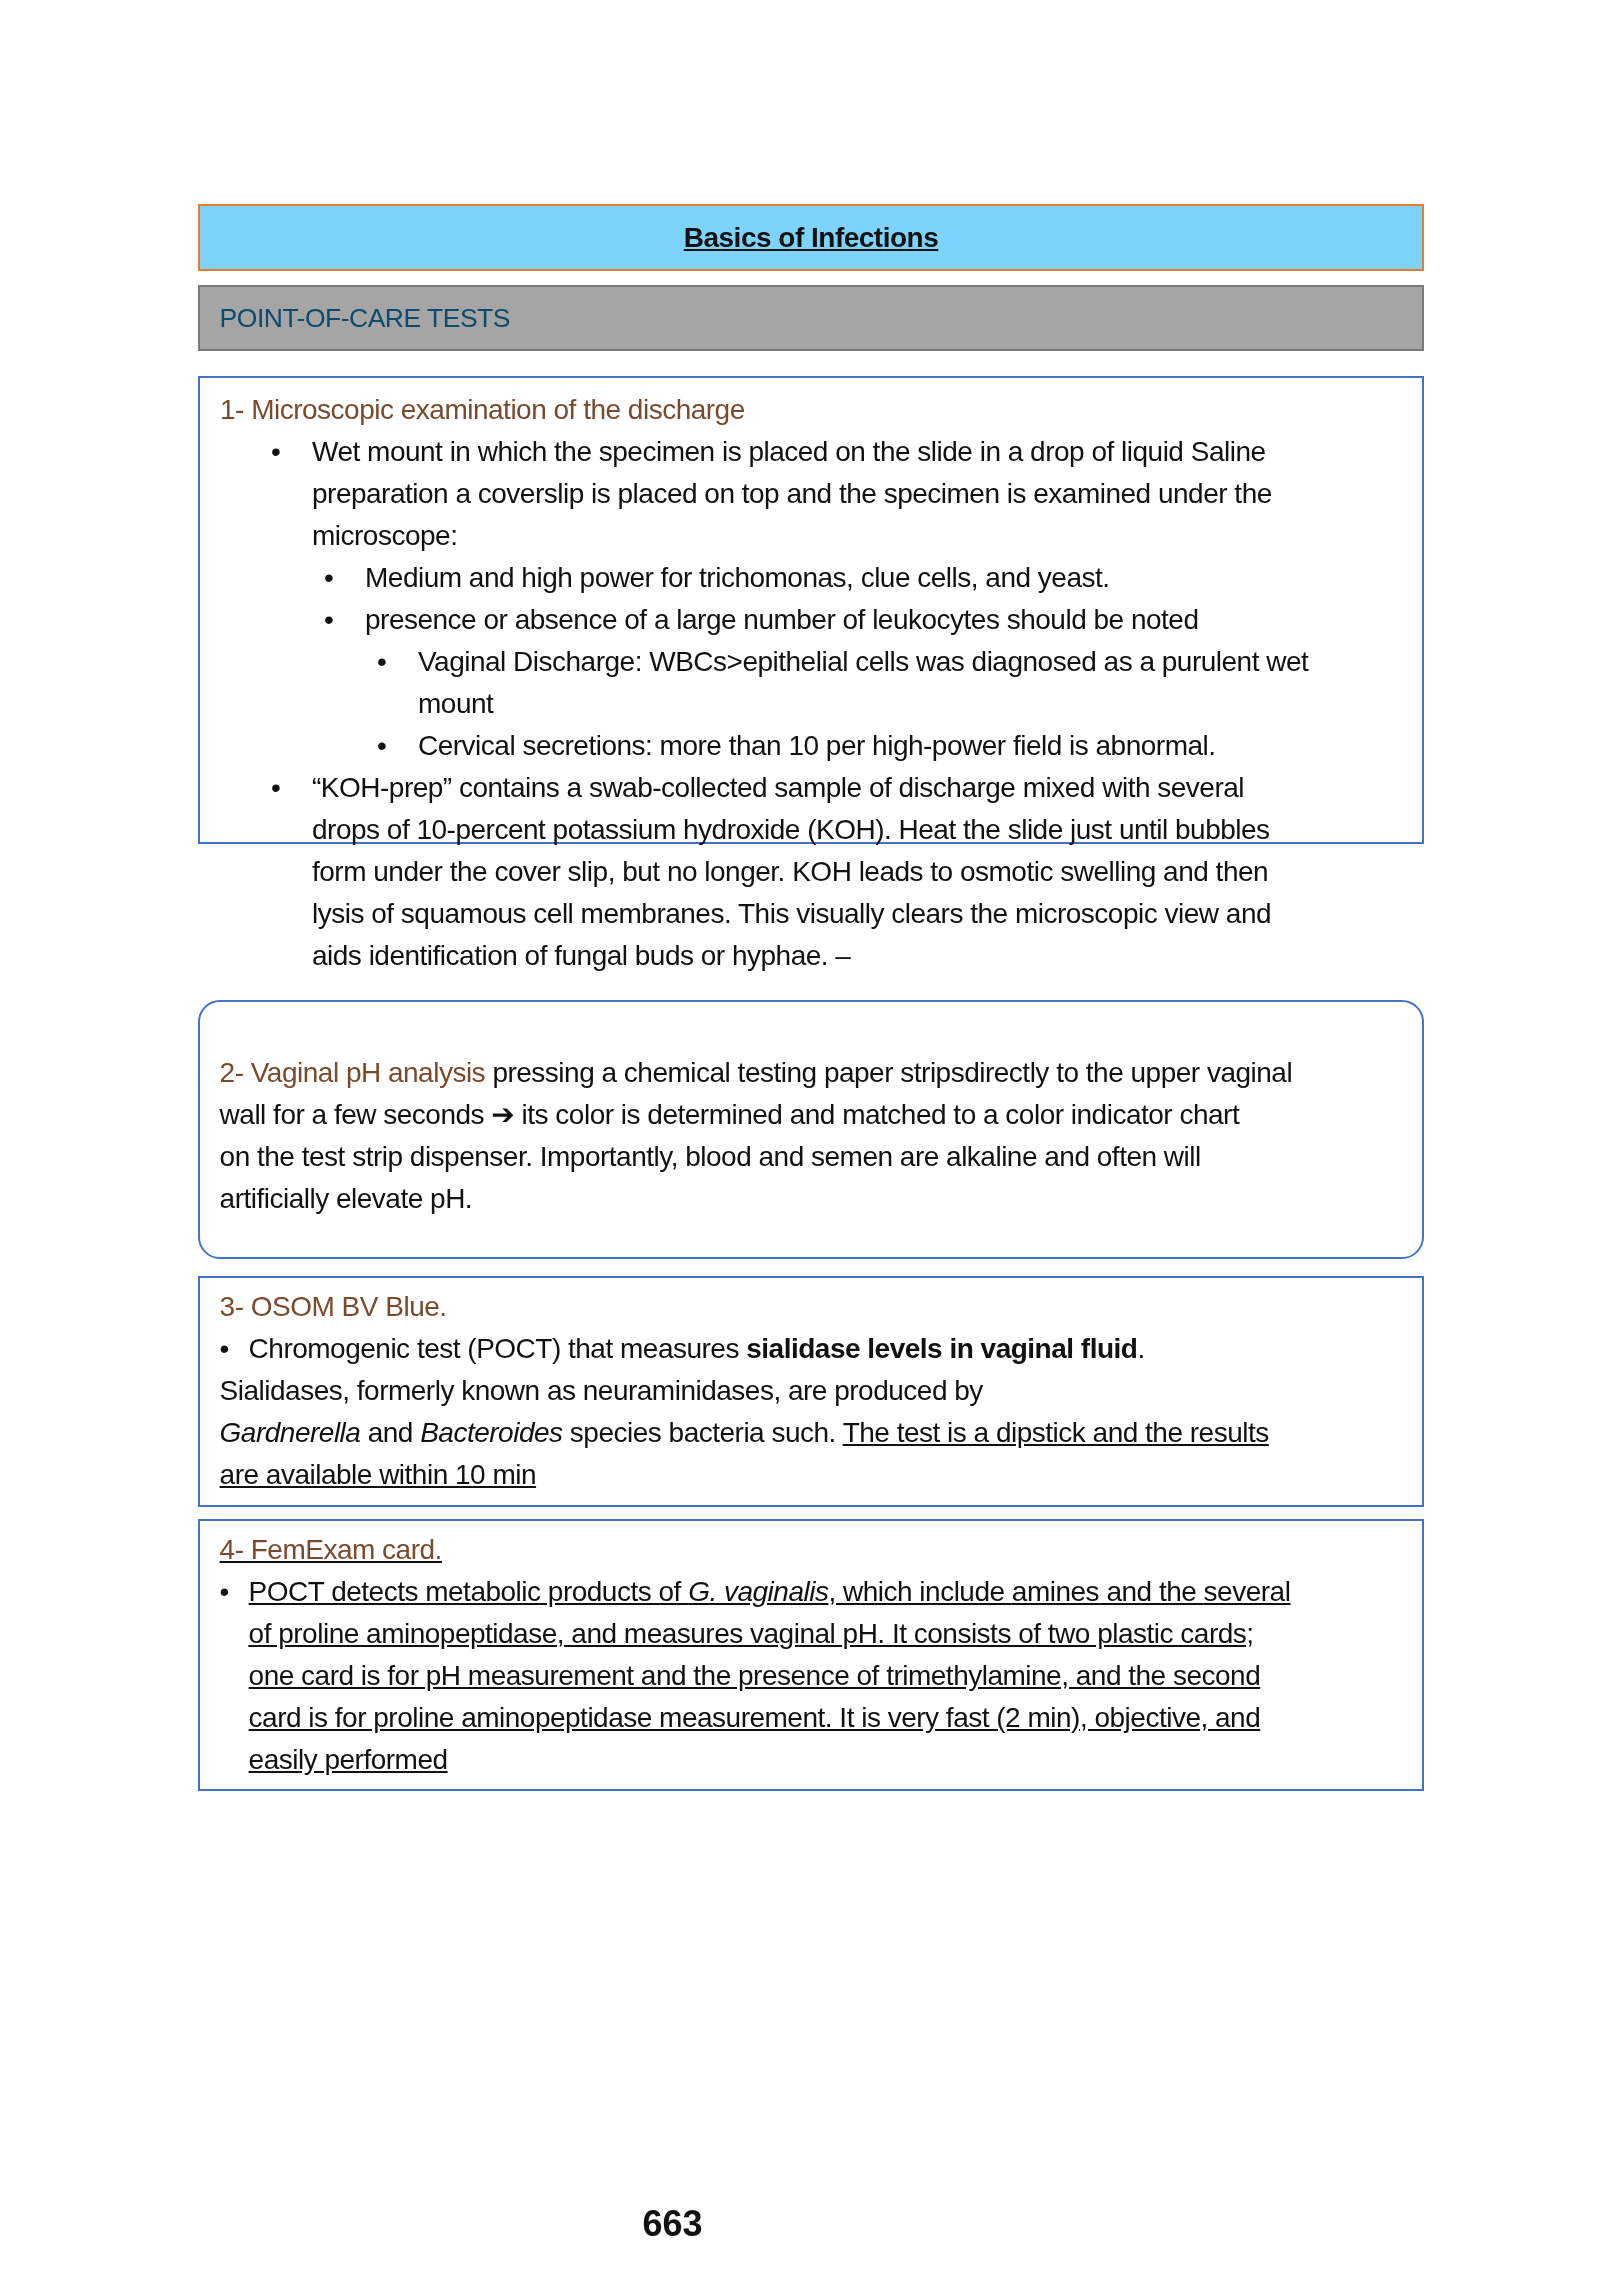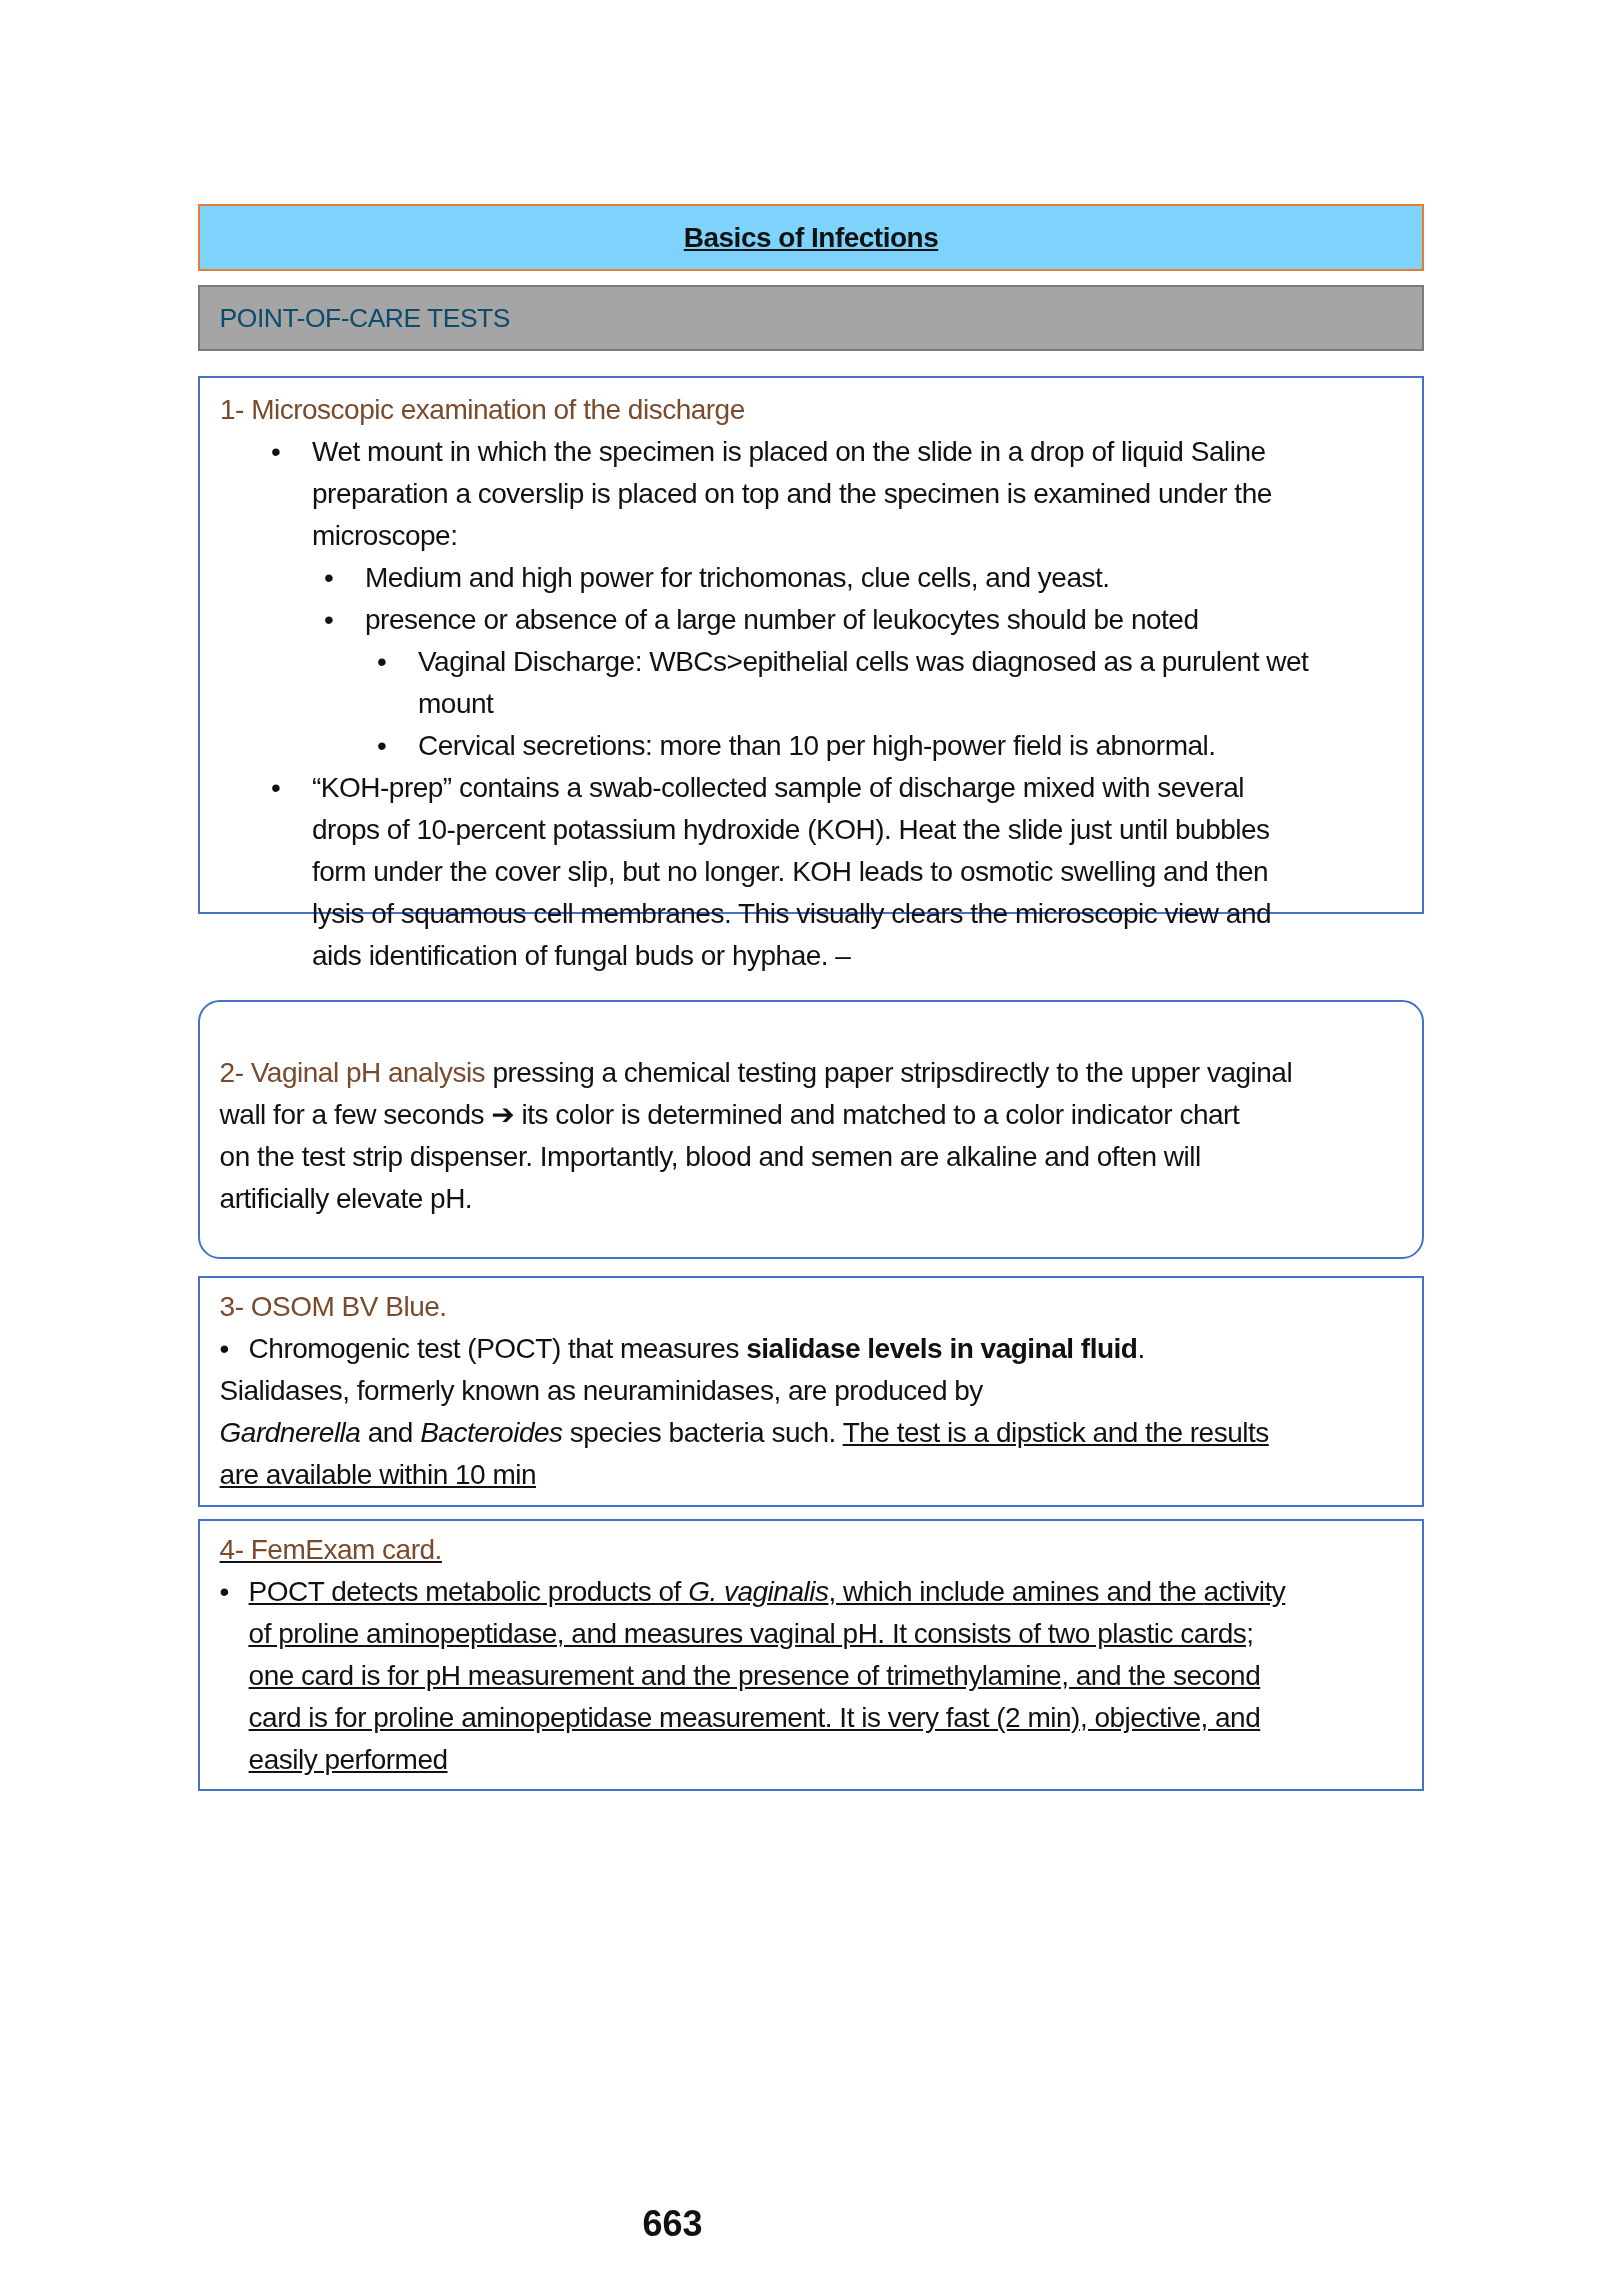--- a/index.html
+++ b/index.html
@@ -17,21 +17,21 @@
   .heading { color: #7a4a2c; }
   .li { position: relative; }
   .li .bul { position: absolute; top: 0; }
   .l1 { padding-left: 92px; }   .l1 .bul { left: 51px; }
   .l2 { padding-left: 145px; }  .l2 .bul { left: 104px; }
   .l3 { padding-left: 198px; }  .l3 .bul { left: 157px; }
   .lb { padding-left: 29px; }   .lb .bul { left: 0px; }
   .u { text-decoration: underline; }
   .b { font-weight: bold; }
   .i { font-style: italic; }
-  #card1 { top: 376px; height: 538px; padding-top: 10.8px; padding-left: 20px; }
+  #card1 { top: 376px; height: 468px; padding-top: 10.8px; padding-left: 20px; }
   #card2 { top: 1000px; height: 259px; padding-top: 50px; border-radius: 22px; }
   #card3 { top: 1276px; height: 231px; padding-top: 7.8px; }
   #card4 { top: 1519px; height: 272px; padding-top: 7.8px; text-decoration: underline; }
   .page-number { position: absolute; top: 2203px; left: 0; width: 1345px; text-align: center;
                  font-weight: bold; font-size: 36px; }
 </style>
 </head>
 <body>
 
 <div class="box title-box">
@@ -103,21 +103,21 @@
   <div class="line">
     <span class="u">are available within 10 min</span>
   </div>
 </div>
 
 <div class="box card" id="card4">
   <div class="line heading">4- FemExam card.</div>
   <div class="li lb">
     <span class="line bul">•</span>
     <div class="line">
-      <span>POCT detects metabolic products of </span><span class="i">G. vaginalis</span><span>, which include </span><span class="u">amines</span><span> and the </span><span class="u">activity</span>
+      <span>POCT detects metabolic products of </span><span class="i">G. vaginalis</span><span>, which include </span><span class="u">amines</span><span> and the </span><span class="u">several</span>
     </div>
     <div class="line">
       <span class="u">of proline aminopeptidase</span><span>, and measures </span><span class="u">vaginal pH</span><span>. It consists of two plastic cards;</span>
     </div>
     <div class="line">one card is for pH measurement and the presence of trimethylamine, and the second</div>
     <div class="line">card is for proline aminopeptidase measurement. It is very fast (2 min), objective, and</div>
     <div class="line">easily performed</div>
   </div>
 </div>
 

